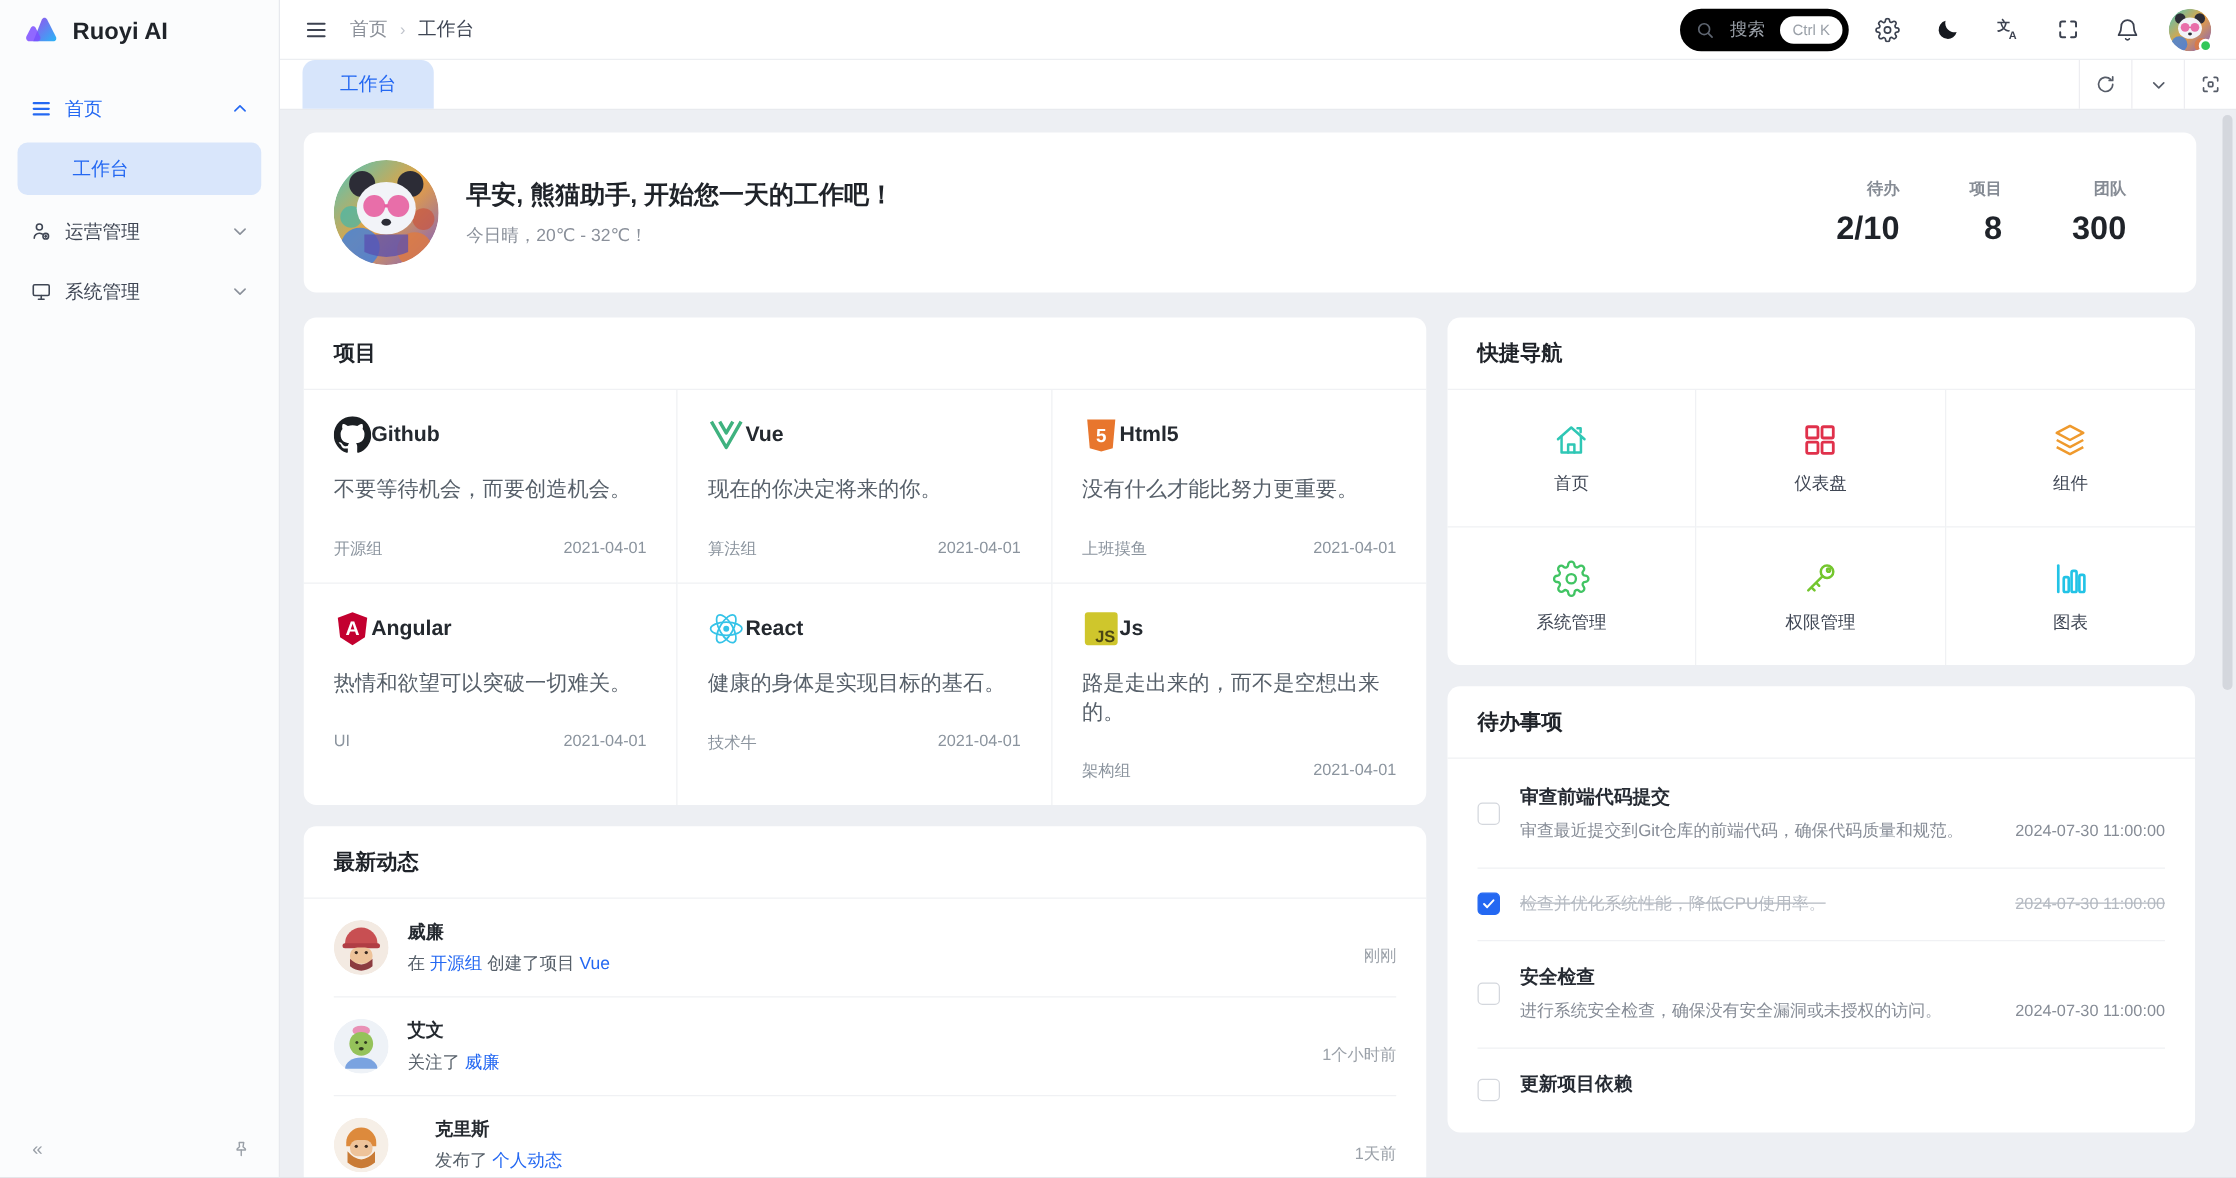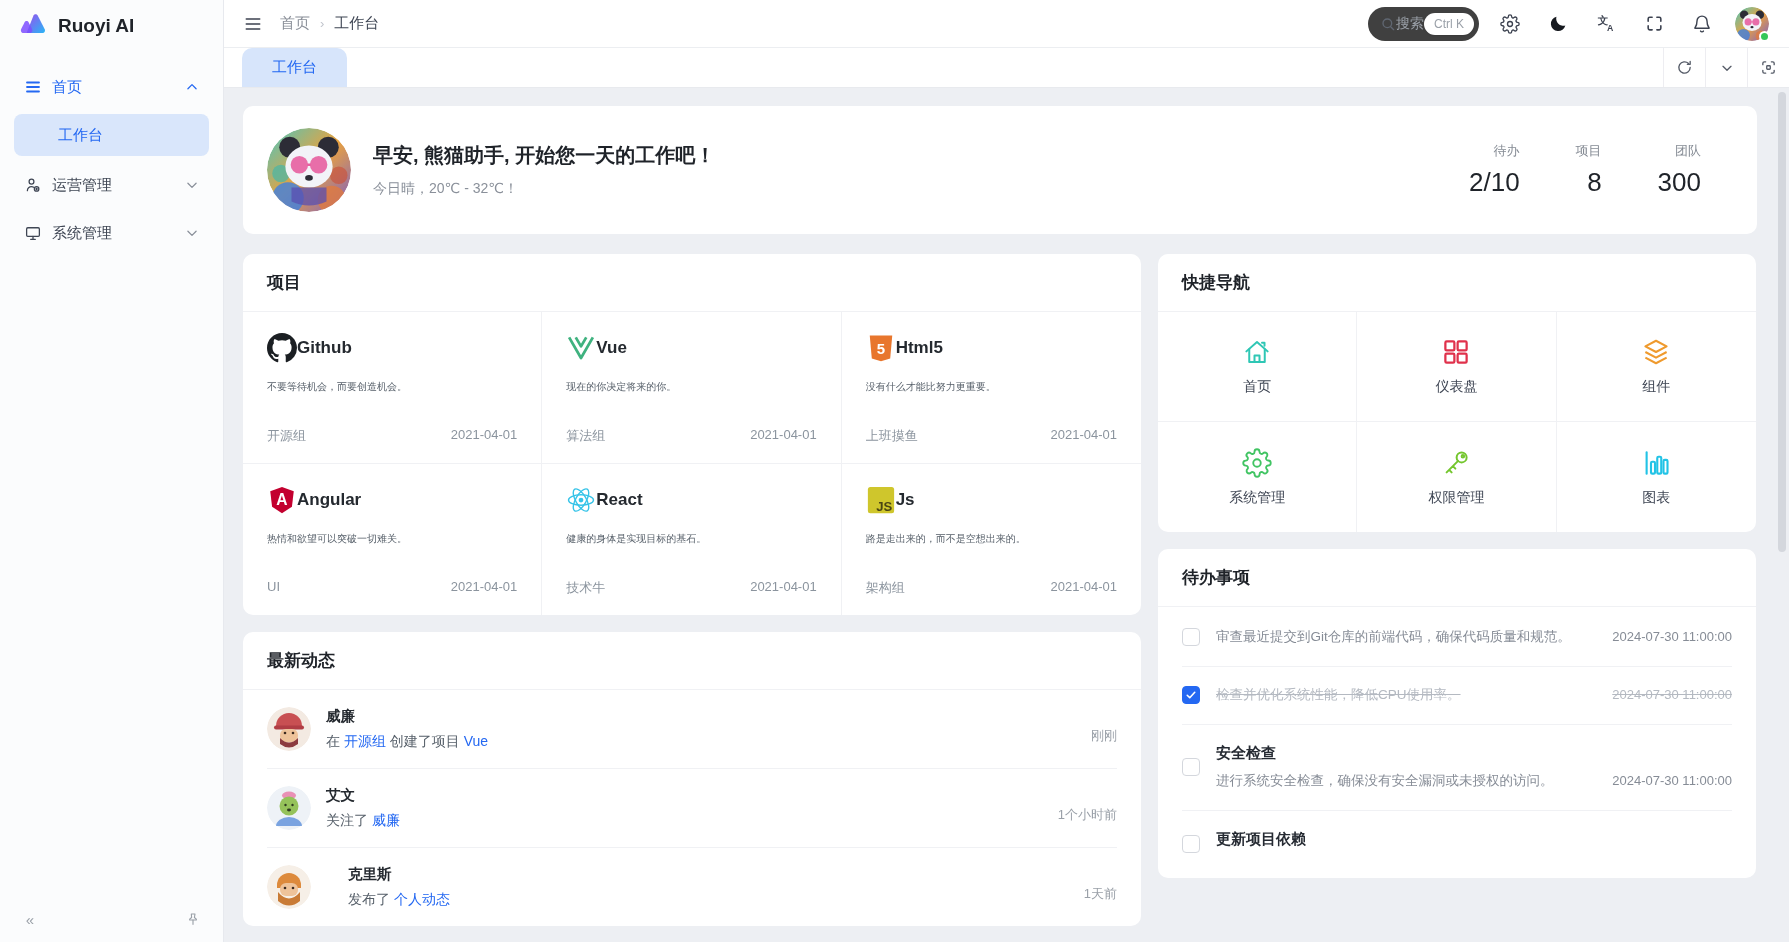--- a/index.html
+++ b/index.html
@@ -23,57 +23,57 @@
   
   .main { flex:1; display:flex; flex-direction:column; min-width:0; }
 
   .navbar { height:48px; background:#fff; border-bottom:1px solid #eceef1; display:flex; align-items:center; padding:0 20px 0 12px; flex-shrink:0; }
   .nav-ic { width:34px; height:34px; display:flex; align-items:center; justify-content:center; color:#3c4250; cursor:pointer; border-radius:6px; }
   .crumbs { display:flex; align-items:center; gap:10px; margin-left:10px; font-size:15px; }
   .crumb-root { color:#8a8f98; cursor:pointer; }
   .crumb-sep { color:#c0c4cc; font-size:13px; }
   .crumb-cur { color:#3f4654; }
   .nav-right { margin-left:auto; display:flex; align-items:center; gap:14px; }
-  .search-pill { height:34px; background:#404040; border-radius:17px; display:flex; align-items:center; padding:0 5px 0 12px; gap:0; cursor:pointer; }
+  .search-pill { height:34px; background:#000000; border-radius:17px; display:flex; align-items:center; padding:0 5px 0 12px; gap:12px; cursor:pointer; }
   .search-pill .s-label { font-size:14px; color:#9aa0a8; }
   .search-pill .s-kbd { background:#fff; border-radius:13px; padding:4px 10px; font-size:12px; color:#9aa0a8; box-shadow:0 1px 2px rgba(0,0,0,.12); }
   .avatar-wrap { position:relative; width:34px; height:34px; margin-left:2px; cursor:pointer; }
   .avatar-wrap .dot { position:absolute; right:-1px; bottom:-1px; width:11px; height:11px; border-radius:50%; background:#34c759; border:2px solid #fff; }
 
   .tabbar { height:40px; background:#fff; border-bottom:1px solid #e8eaee; display:flex; align-items:stretch; padding-left:18px; flex-shrink:0; }
   .tab { background:#d7e5fb; color:#2468f2; font-size:15px; display:flex; align-items:center; padding:0 30px; border-radius:10px 10px 0 0; cursor:pointer; }
   .tab-actions { margin-left:auto; display:flex; }
   .tact { width:42px; border-left:1px solid #ededf1; display:flex; align-items:center; justify-content:center; color:#565c68; cursor:pointer; }
 
   
   .content { flex:1; background:#edeff3; padding:18px 32px 0 19px; overflow:hidden; position:relative; }
   .card { background:#fff; border-radius:10px; }
 
   .greet { display:flex; align-items:center; padding:22px 56px 22px 24px; gap:22px; }
   .greet-avatar { width:84px; height:84px; border-radius:50%; overflow:hidden; flex-shrink:0; }
   .greet-title { font-size:20px; font-weight:bold; color:#1f2329; margin-bottom:11px; }
   .greet-sub { font-size:14px; color:#8a909a; }
-  .stats { margin-left:auto; display:flex; gap:56px; }
+  .stats { margin-left:auto; display:flex; gap:56px;font-weight:bold; }
   .stat { text-align:right; }
   .stat .sl { font-size:13px; color:#858b94; margin-bottom:7px; }
   .stat .sv { font-size:26px; color:#1f2329; }
 
   .cols { display:flex; gap:17px; margin-top:20px; align-items:flex-start; }
   .col-left { width:898px; }
   .col-right { width:598px; }
 
   .sec-head { padding:17px 24px; font-size:17px; font-weight:bold; color:#1f2329; border-bottom:1px solid #f0f1f4; }
 
   .pgrid { display:grid; grid-template-columns:1fr 1fr 1fr; }
   .pcell { padding:21px 24px 18px; border-bottom:1px solid #f0f1f4; cursor:pointer; }
   .pcell:nth-child(n+4) { border-bottom:0; }
   .pcell:not(:nth-child(3n)) { border-right:1px solid #f0f1f4; }
   .phead { display:flex; align-items:center; }
   .pname { font-size:17px; font-weight:bold; color:#24292f; }
-  .pdesc { margin-top:17px; font-size:10px; color:#57606a; min-height:20px; }
+  .pdesc { margin-top:17px; font-size:17px; color:#57606a; min-height:20px; }
   .pfoot { margin-top:27px; display:flex; justify-content:space-between; font-size:13px; color:#8b949e; }
 
   .mb17 { margin-bottom:17px; }
   .qgrid { display:grid; grid-template-columns:1fr 1fr 1fr; }
   .qcell { height:110px; display:flex; flex-direction:column; align-items:center; justify-content:center; gap:11px; border-bottom:1px solid #f0f1f4; cursor:pointer; }
   .qcell:nth-child(n+4) { border-bottom:0; }
   .qcell:not(:nth-child(3n)) { border-right:1px solid #f0f1f4; }
   .qlabel { font-size:14px; color:#3f4654; }
 
   .tlist { padding:2px 24px 0; }
@@ -580,20 +580,21 @@
             </div>
           </section>
 
           <section class="card">
             <div class="sec-head">待办事项</div>
             <div class="tlist">
 
               <div class="titem">
                 <span class="cbox"></span>
                 <div class="tmain">
+                  <div class="ttitle">审查前端代码提交</div>
                   <div class="trow">
                     <span class="tdesc">审查最近提交到Git仓库的前端代码，确保代码质量和规范。</span>
                     <span class="tdate">2024-07-30 11:00:00</span>
                   </div>
                 </div>
               </div>
 
               <div class="titem done">
                 <span class="cbox checked">
                   <svg viewBox="0 0 24 24" width="12" height="12" fill="none" stroke="#fff" stroke-width="3.2" stroke-linecap="round" stroke-linejoin="round">

